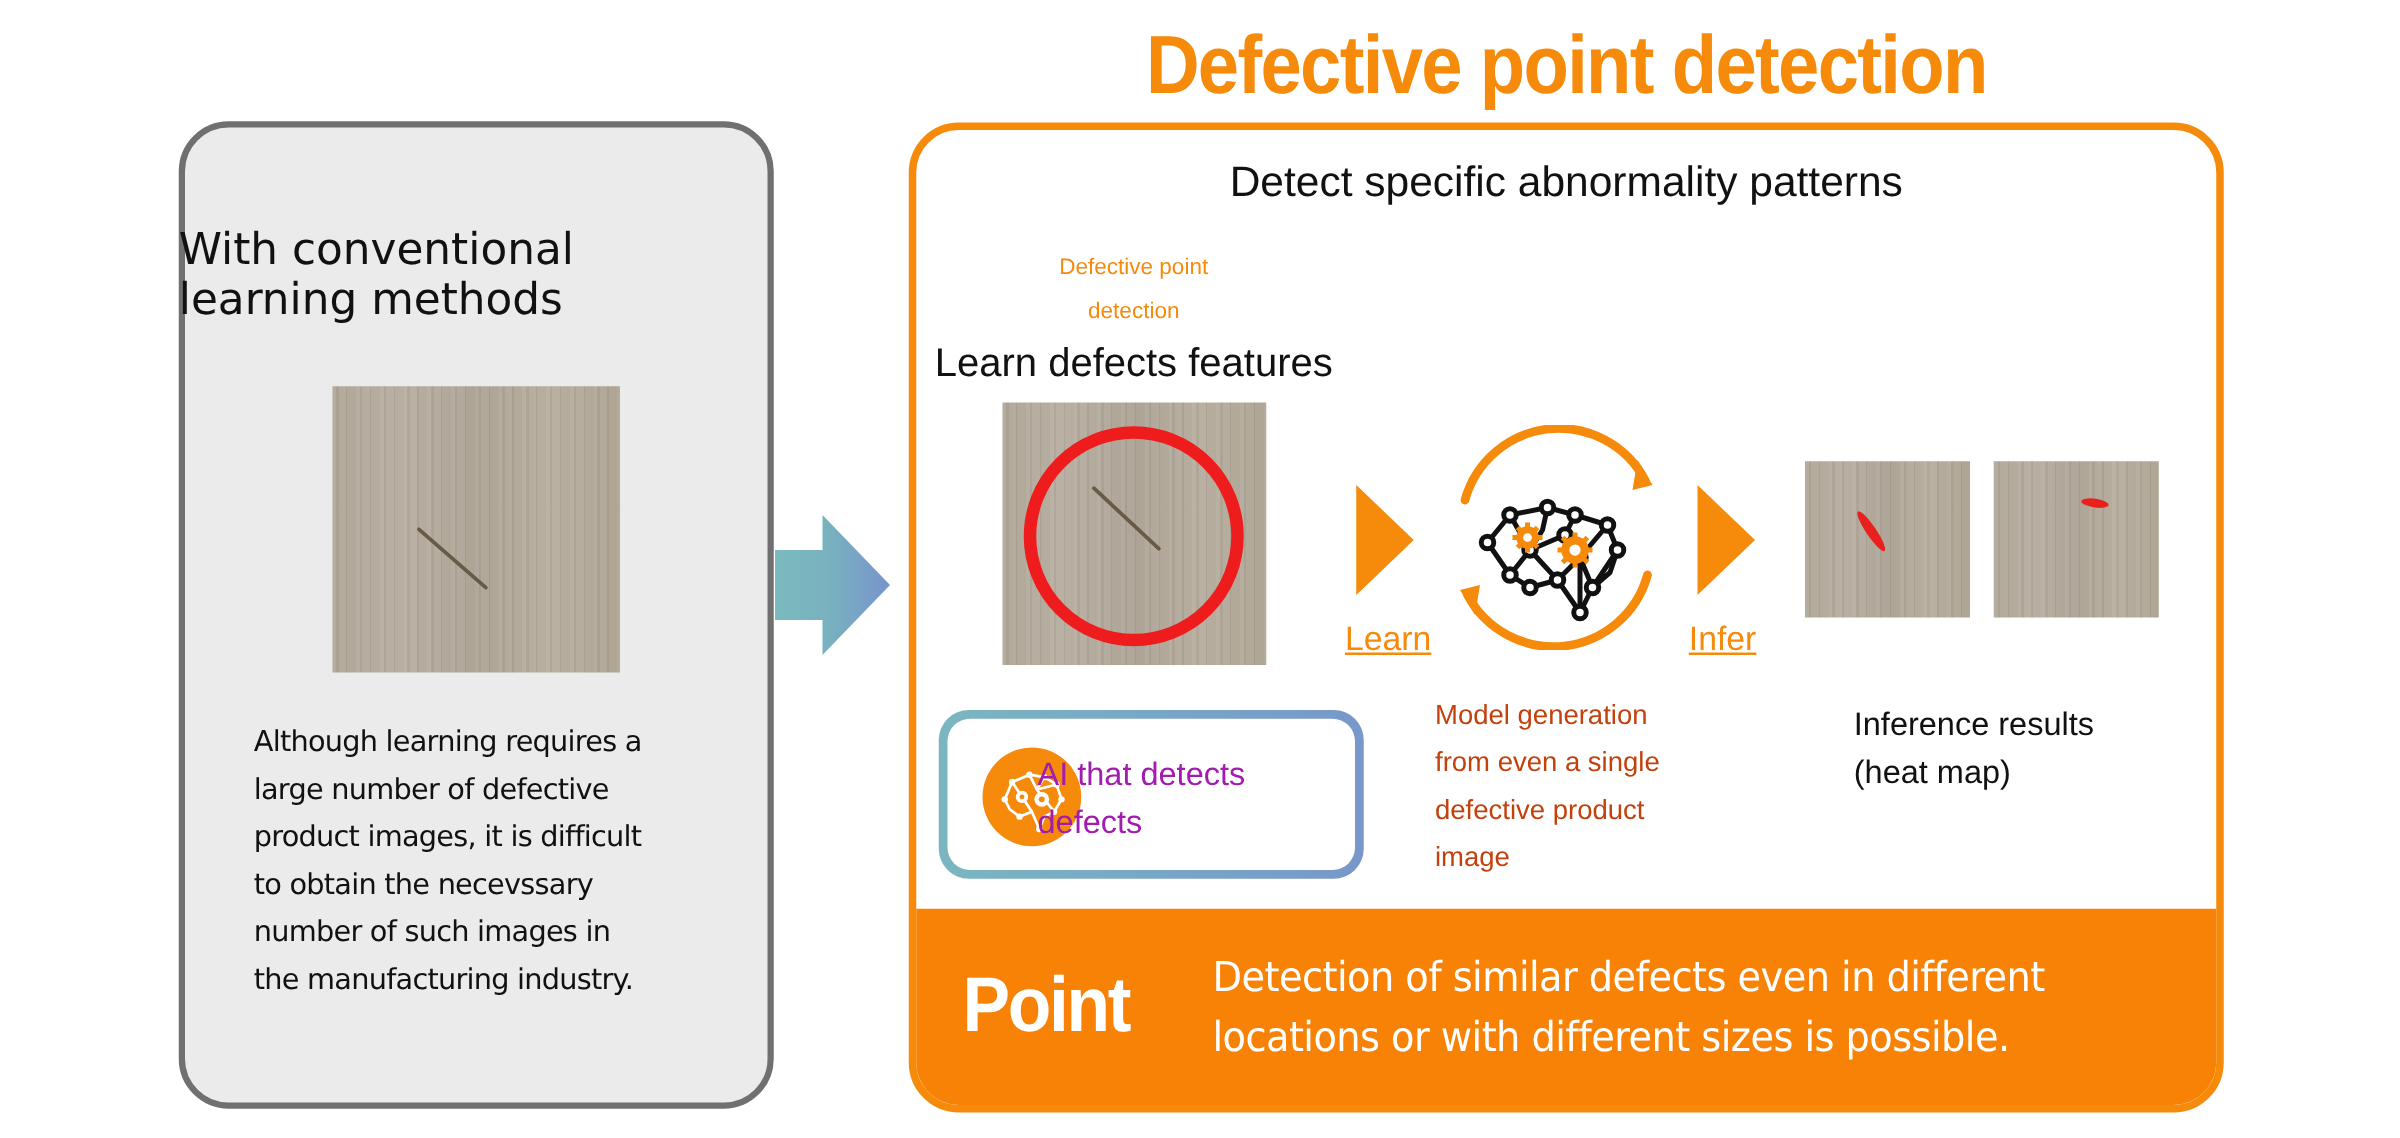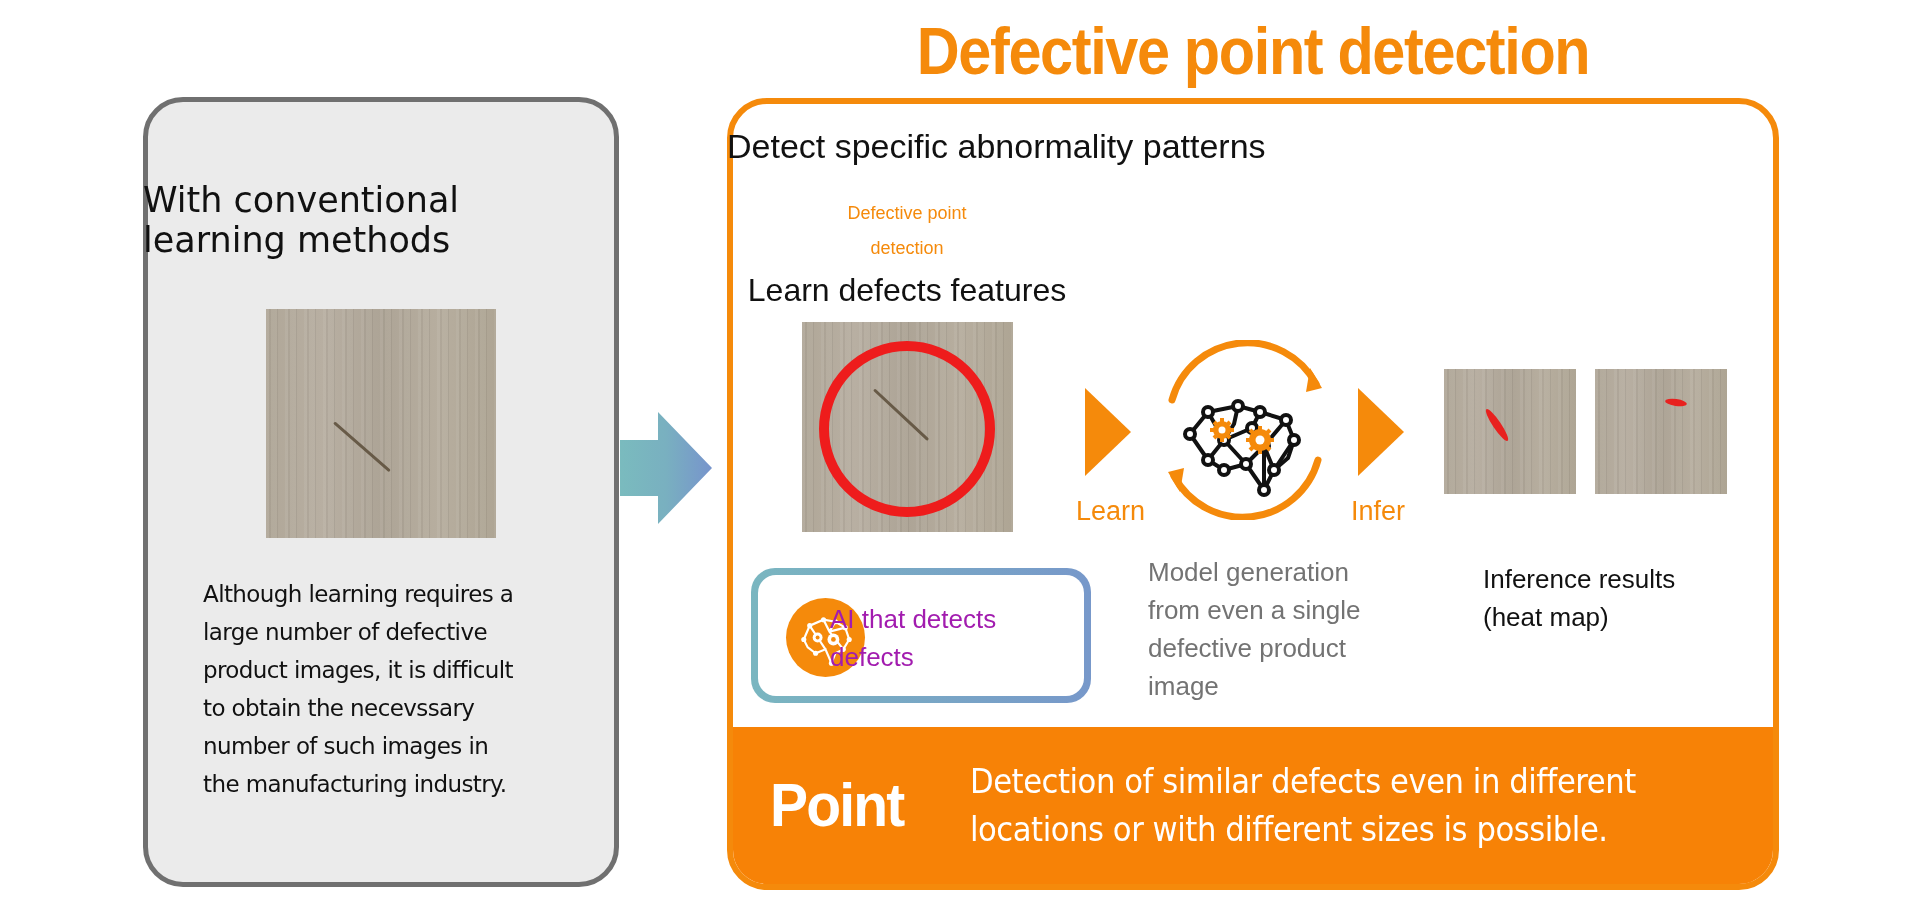--- a/index.html
+++ b/index.html
@@ -55,54 +55,54 @@
     
     .transition-arrow { left: 620px; top: 412px; width: 92px; height: 112px; }
 
     
     .orange-panel {
       left: 727px; top: 98px; width: 1052px; height: 792px;
       box-sizing: border-box; border: 6px solid #f58a0b; border-radius: 40px;
       background: #fff; overflow: hidden;
     }
     .subtitle {
-      left: 727px; top: 124px; width: 1052px; 
+      left: 727px; top: 124px; width: 1052px; text-align: center;
       font-size: 34px; line-height: 44px; color: #111;
     }
     .learn-heading {
       left: 757px; top: 196px; width: 300px; text-align: center;
       color: #f58a0b; font-weight: 400; font-size: 18px; line-height: 35px;
       white-space: pre-line;
     }
     .learn-sub {
       left: 740px; top: 273px; width: 334px; text-align: center;
       font-size: 32px; line-height: 34px; color: #111;
     }
     .learn-image { left: 802px; top: 322px; width: 211px; height: 210px; }
     .red-circle {
       position: absolute; left: 17px; top: 19px; width: 156px; height: 156px;
       border: 10px solid #ee1c1c; border-radius: 50%;
     }
 
     .tri { width: 0; height: 0; border-top: 44px solid transparent; border-bottom: 44px solid transparent; border-left: 46px solid #f58a0b; }
     .tri-learn { left: 1085px; top: 388px; }
     .tri-infer { left: 1358px; top: 388px; }
-    .flow-label { color: #f58a0b; font-size: 27px; line-height: 32px; }
+    .flow-label { color: #f58a0b; font-size: 27px; line-height: 32px; text-decoration: underline; }
     .label-learn { left: 1076px; top: 495px; }
     .label-infer { left: 1351px; top: 495px; }
 
     .cycle { left: 1160px; top: 340px; width: 170px; height: 180px; }
 
     .heat1 { left: 1444px; top: 369px; width: 132px; height: 125px; }
     .heat2 { left: 1595px; top: 369px; width: 132px; height: 125px; }
     .heat-blob { position: absolute; background: #e8211f; border-radius: 50%; }
 
     .model-desc {
       left: 1148px; top: 553px; width: 260px;
-      font-size: 26px; line-height: 38px; color: #737373; white-space: pre-line;
+      font-size: 22px; line-height: 38px; color: #c2410c; white-space: pre-line;
     }
     .infer-desc {
       left: 1483px; top: 560px; width: 260px;
       font-size: 26px; line-height: 38px; color: #111; white-space: pre-line;
     }
 
     
     .ai-box {
       left: 751px; top: 568px; width: 340px; height: 135px;
       box-sizing: border-box; border-radius: 24px;

